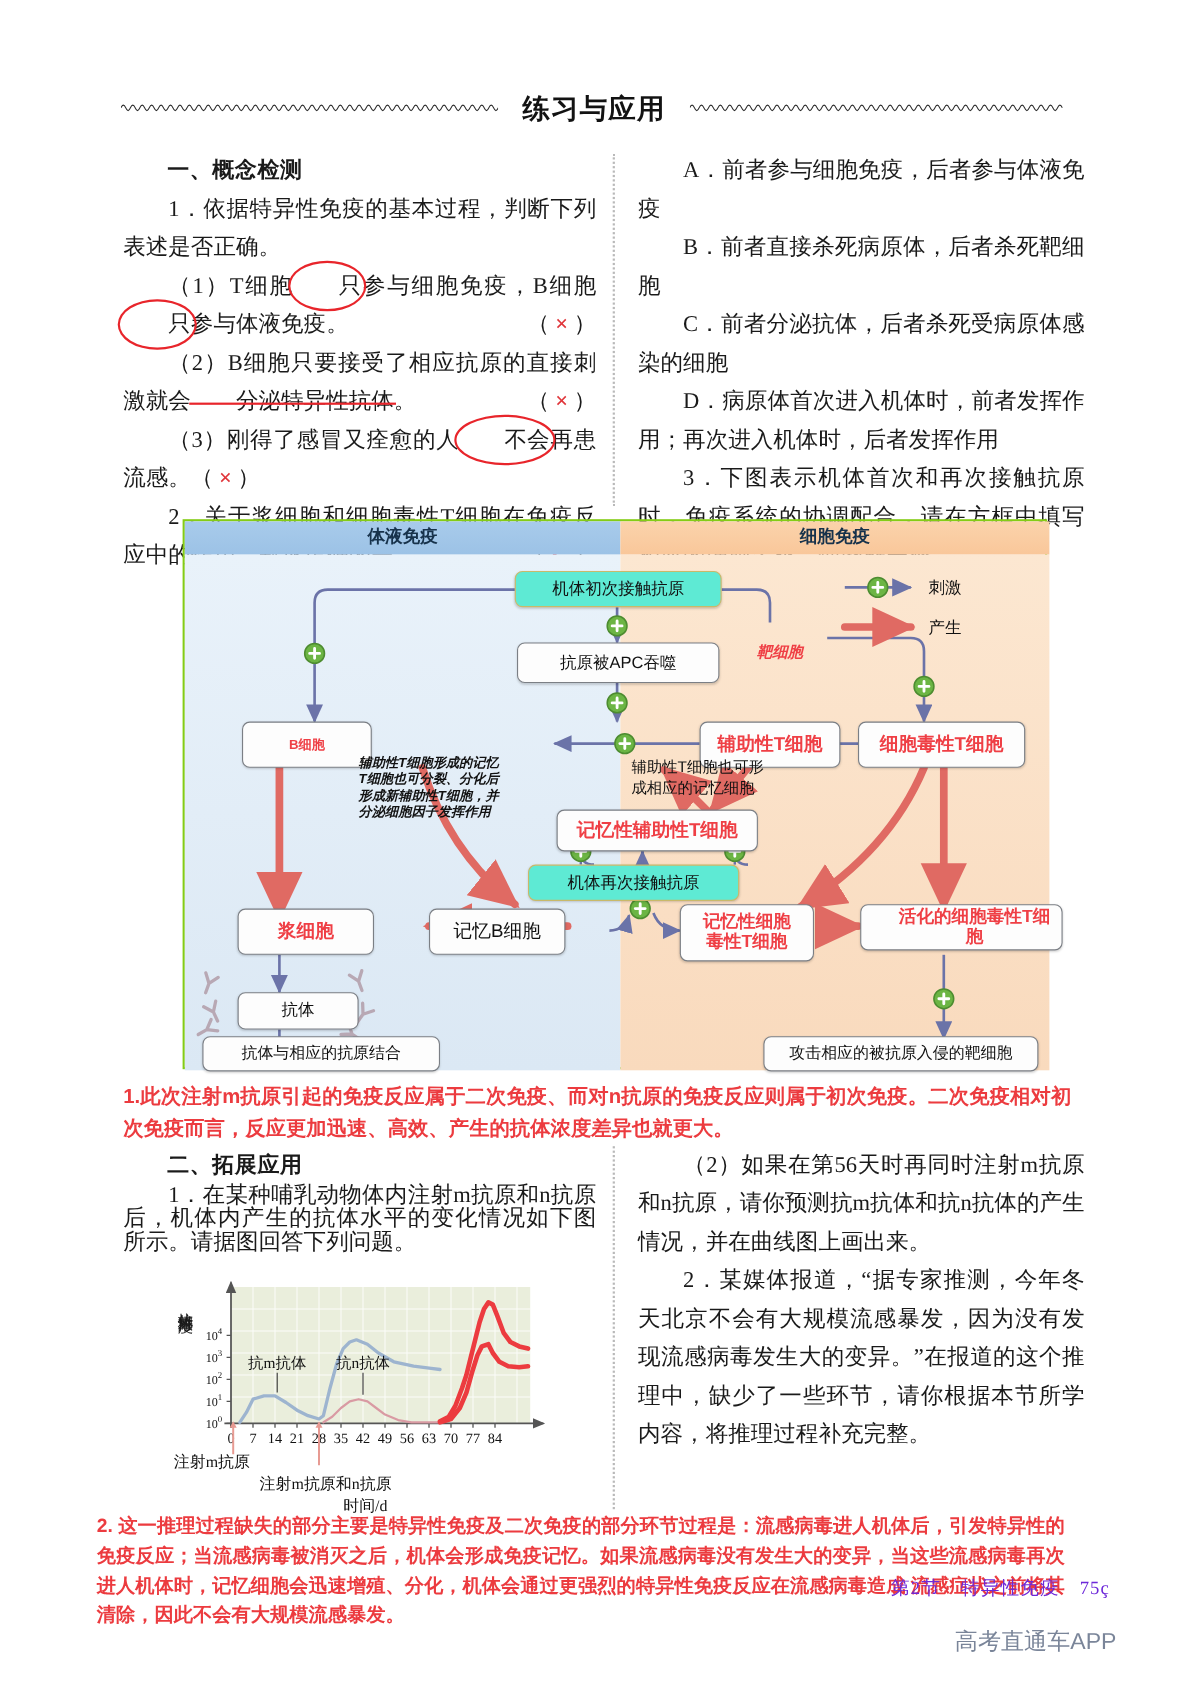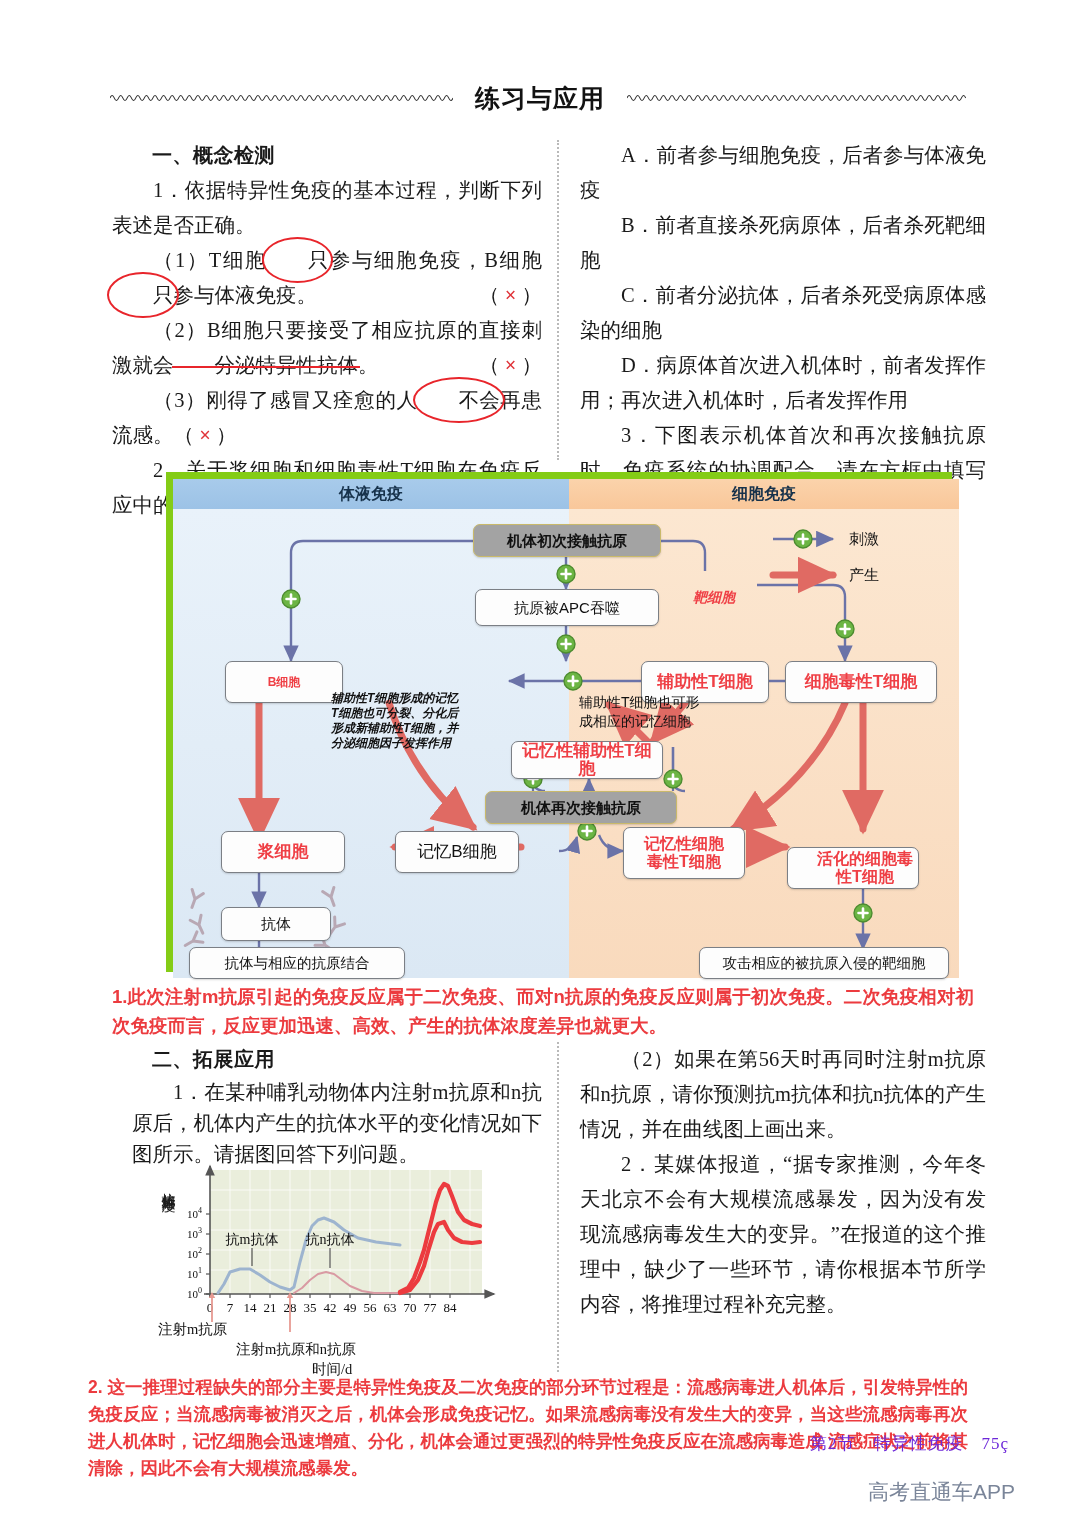--- a/index.html
+++ b/index.html
@@ -47,42 +47,42 @@
 
   
   .hand{position:absolute;color:#ec3b3f;
     font-family:"Liberation Sans","DejaVu Sans",sans-serif;
     font-weight:bold;font-size:18.5px;line-height:29px;text-align:justify;}
   .hand1{left:112px;top:982px;width:862px;}
   .hand2{left:88px;top:1374px;width:880px;font-size:17.5px;line-height:27px;}
 
   
   .diagram{position:absolute;left:166px;top:472px;width:786px;height:500px;
-    border:7px solid #84cc16;box-sizing:border-box;}
+    border:2px solid #84cc16;box-sizing:border-box;}
   .head-l{position:absolute;left:0;top:0;width:396px;height:30px;
     background:linear-gradient(180deg,#a8cbeb,#9cc2e6);}
   .head-r{position:absolute;left:396px;top:0;width:390px;height:30px;
     background:linear-gradient(180deg,#fbd3ab,#f9c79a);}
   .head-txt{position:absolute;top:0;height:30px;line-height:30px;width:100%;
     text-align:center;font-family:"Liberation Sans","DejaVu Sans",sans-serif;
     font-weight:bold;font-size:16px;color:#17324b;}
   .body-l{position:absolute;left:0;top:30px;width:396px;height:469px;
     background:linear-gradient(180deg,#e9f2fa,#dbe8f4);}
   .body-r{position:absolute;left:396px;top:30px;width:390px;height:469px;
     background:linear-gradient(180deg,#fce7d1,#f9dabd);}
 
   .svg-layer{position:absolute;left:0;top:0;width:786px;height:500px;}
 
   .node{position:absolute;background:#fdfdfd;border:1.6px solid #7b7f85;
     border-radius:7px;display:flex;align-items:center;justify-content:center;
     text-align:center;font-family:"Liberation Sans","DejaVu Sans",sans-serif;
     font-size:15px;color:#111;box-shadow:0 1px 2px rgba(0,0,0,.16);
     box-sizing:border-box;line-height:18px;padding:0 4px;}
   .node.red{color:#ef3f45;font-weight:bold;}
-  .node.yellow{background:#a3a3a3;border-color:#c9b96a;font-weight:bold;}
+  .node.yellow{background:#5eead4;border-color:#c9b96a;}
 
   .note{position:absolute;font-family:"Liberation Sans","DejaVu Sans",sans-serif;
     font-size:12.5px;line-height:15px;color:#111;}
   .note.italic{font-style:italic;font-weight:bold;font-size:12px;}
   .red-label{position:absolute;color:#ef3f45;font-weight:bold;font-style:italic;
     font-family:"Liberation Sans","DejaVu Sans",sans-serif;font-size:14px;}
   .legend-txt{position:absolute;font-family:"Liberation Sans","DejaVu Sans",sans-serif;
     font-size:15px;color:#111;}
 
   
@@ -318,31 +318,31 @@
     <div class="legend-txt" style="left:676px;top:51px;">刺激</div>
     <div class="legend-txt" style="left:676px;top:87px;">产生</div>
 
     <div class="node yellow" style="left:300px;top:45px;width:188px;height:33px;">机体初次接触抗原</div>
     <div class="node" style="left:302px;top:110px;width:184px;height:37px;">抗原被APC吞噬</div>
 
     <div class="node red" style="left:52px;top:182px;width:118px;height:42px;font-size:12px;">B细胞</div>
     <div class="node red" style="left:468px;top:182px;width:128px;height:42px;font-size:17px;">辅助性T细胞</div>
     <div class="node red" style="left:612px;top:182px;width:152px;height:42px;font-size:17px;">细胞毒性T细胞</div>
 
-    <div class="node red" style="left:338px;top:262px;width:152px;height:38px;font-size:17px;">记忆性辅助性T细胞</div>
+    <div class="node red" style="left:338px;top:262px;width:183px;height:38px;font-size:17px;">记忆性辅助性T细胞</div>
 
     <div class="node yellow" style="left:300px;top:312px;width:192px;height:33px;margin-left:12px;">机体再次接触抗原</div>
 
     <div class="node red" style="left:48px;top:352px;width:124px;height:42px;font-size:17px;">浆细胞</div>
     <div class="node" style="left:222px;top:352px;width:124px;height:42px;font-size:17px;">记忆B细胞</div>
     <div class="node red" style="left:450px;top:348px;width:122px;height:52px;font-size:16px;flex-direction:column;">
       <span>记忆性细胞</span>
       <span>毒性T细胞</span>
     </div>
-    <div class="node red" style="left:614px;top:368px;width:132px;height:42px;font-size:16px;padding-left:28px;">活化的细胞毒性T细胞</div>
+    <div class="node red" style="left:614px;top:348px;width:184px;height:42px;font-size:16px;padding-left:28px;">活化的细胞毒性T细胞</div>
 
     <div class="node" style="left:48px;top:428px;width:110px;height:34px;">抗体</div>
     <div class="node" style="left:16px;top:468px;width:216px;height:32px;font-size:14.5px;">抗体与相应的抗原结合</div>
     <div class="node" style="left:526px;top:468px;width:250px;height:32px;font-size:14.5px;">攻击相应的被抗原入侵的靶细胞</div>
 
     <div class="red-label" style="left:520px;top:110px;">靶细胞</div>
 
     <div class="note italic" style="left:158px;top:212px;width:176px;">
       <div>辅助性T细胞形成的记忆</div>
       <div>T细胞也可分裂、分化后</div>
@@ -352,21 +352,21 @@
     <div class="note" style="left:406px;top:214px;width:166px;font-size:14px;line-height:19px;">
       <div>辅助性T细胞也可形</div>
       <div>成相应的记忆细胞</div>
     </div>
   </div>
 
   <div class="hand hand1">1.此次注射m抗原引起的免疫反应属于二次免疫、而对n抗原的免疫反应则属于初次免疫。二次免疫相对初次免疫而言，反应更加迅速、高效、产生的抗体浓度差异也就更大。</div>
 
   <div class="col col2-left">
     <p class="sec-head">二、拓展应用</p>
-    <p class="ind" style="line-height:31px;margin-left:20px;">1．在某种哺乳动物体内注射m抗原和n抗原后，机体内产生的抗体水平的变化情况如下图所示。请据图回答下列问题。</p>
+    <p class="ind" style="line-height:21px;">1．在某种哺乳动物体内注射m抗原和n抗原后，机体内产生的抗体水平的变化情况如下图所示。请据图回答下列问题。</p>
   </div>
 
   <div class="col col2-right">
     <p class="ind">（2）如果在第56天时再同时注射m抗原和n抗原，请你预测抗m抗体和抗n抗体的产生情况，并在曲线图上画出来。</p>
     <p class="ind">2．某媒体报道，“据专家推测，今年冬天北京不会有大规模流感暴发，因为没有发现流感病毒发生大的变异。”在报道的这个推理中，缺少了一些环节，请你根据本节所学内容，将推理过程补充完整。</p>
   </div>
 
   <div class="chart">
     <div class="chart-ylab">抗体相对浓度</div>
     <svg width="400" height="200" viewBox="0 0 400 200">

